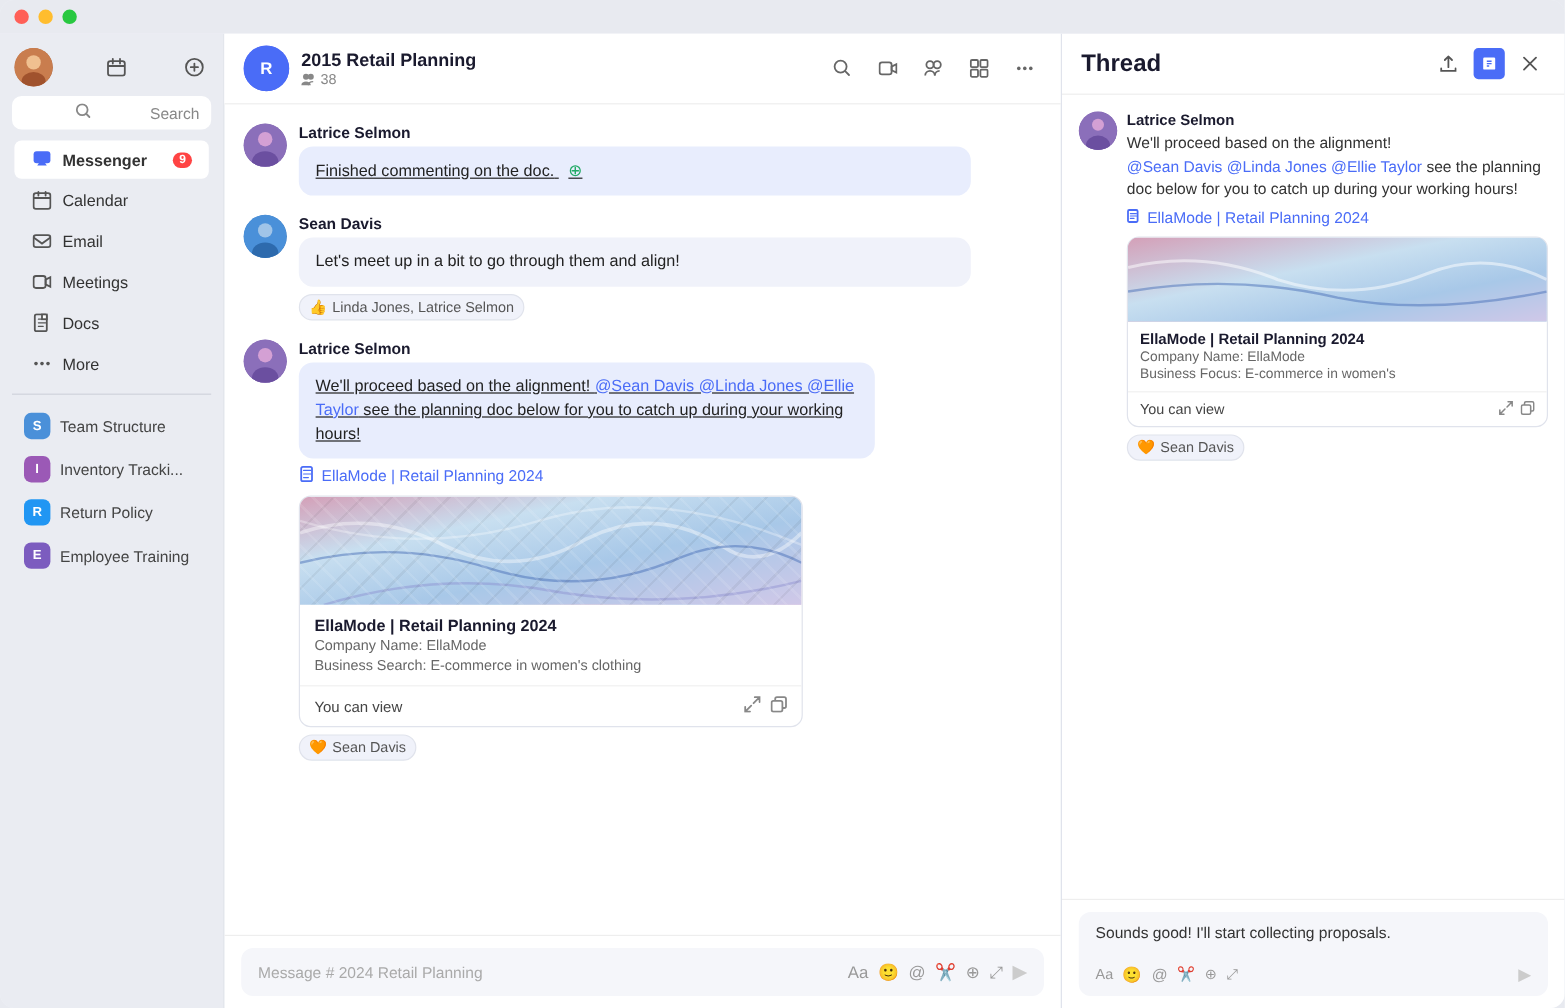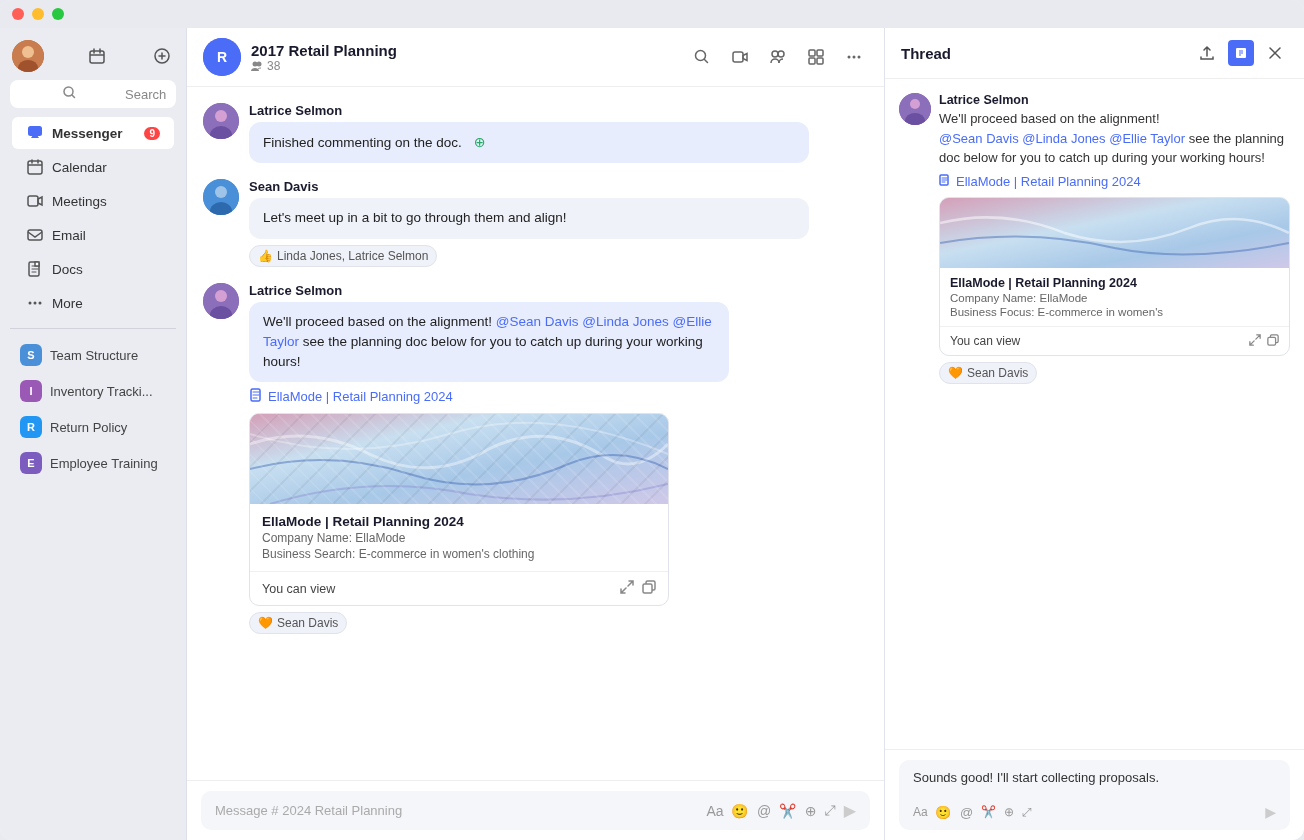--- a/index.html
+++ b/index.html
@@ -45,21 +45,21 @@
     .header-btn { width: 28px; height: 28px; display: flex; align-items: center; justify-content: center; cursor: pointer; color: #666; border: none; background: none; font-size: 15px; }
 
     
     .messages-area { flex: 1; overflow-y: auto; padding: 16px; display: flex; flex-direction: column; gap: 16px; }
     .message { display: flex; gap: 10px; }
     .msg-avatar { width: 36px; height: 36px; border-radius: 50%; flex-shrink: 0; overflow: hidden; }
     .msg-content { flex: 1; }
     .msg-header { display: flex; align-items: baseline; gap: 8px; margin-bottom: 4px; }
     .msg-name { font-size: 13px; font-weight: 700; color: #1a1a2e; }
     .msg-bubble { background: #f0f2fa; border-radius: 12px; padding: 10px 14px; font-size: 13.5px; color: #222; max-width: 560px; line-height: 1.5; }
-    .msg-bubble.highlight { background: #e8edfd; }
+    .msg-bubble.highlight { background: #e8edfd; text-decoration: underline; }
 
     .reaction-bar { display: flex; align-items: center; gap: 6px; margin-top: 6px; }
     .reaction { background: #f0f2fa; border-radius: 12px; padding: 3px 8px; font-size: 12px; color: #555; display: flex; align-items: center; gap: 4px; cursor: pointer; border: 1px solid #e0e3ec; }
 
     .mention { color: #4a6cf7; font-weight: 500; }
     .doc-link { display: flex; align-items: center; gap: 5px; color: #4a6cf7; font-size: 13px; margin-top: 6px; text-decoration: none; cursor: pointer; }
 
     
     .doc-card { border: 1px solid #e0e3ec; border-radius: 10px; overflow: hidden; margin-top: 8px; max-width: 420px; background: white; }
     .doc-card-img { width: 100%; height: 90px; background: linear-gradient(135deg, #d4a0b8 0%, #a8c8e8 40%, #c0d8f0 70%, #b8d0e8 100%); position: relative; overflow: hidden; }
@@ -73,21 +73,21 @@
 
     
     .message-input-bar { padding: 10px 14px; border-top: 1px solid #eee; flex-shrink: 0; }
     .input-box { background: #f5f6fa; border-radius: 10px; padding: 10px 14px; display: flex; align-items: center; gap: 8px; }
     .input-placeholder { flex: 1; font-size: 13px; color: #aaa; }
     .input-actions { display: flex; gap: 8px; align-items: center; color: #999; font-size: 14px; }
 
     
     .thread-panel { width: 420px; background: white; border-left: 1px solid #e0e3ec; display: flex; flex-direction: column; flex-shrink: 0; }
     .thread-header { display: flex; align-items: center; padding: 12px 16px; border-bottom: 1px solid #eee; gap: 8px; flex-shrink: 0; }
-    .thread-title { font-size: 15px; font-weight: 700; flex: 1; color: #1a1a2e; }
+    .thread-title { font-size: 20px; font-weight: 700; flex: 1; color: #1a1a2e; }
     .thread-header-btns { display: flex; gap: 8px; align-items: center; }
     .thread-btn { width: 26px; height: 26px; display: flex; align-items: center; justify-content: center; cursor: pointer; color: #666; border: none; background: none; font-size: 14px; border-radius: 4px; }
     .thread-btn.active { background: #4a6cf7; color: white; border-radius: 4px; }
 
     .thread-messages { flex: 1; overflow-y: auto; padding: 14px; display: flex; flex-direction: column; gap: 10px; }
     .thread-message { display: flex; gap: 8px; }
     .thread-msg-content { flex: 1; }
     .thread-msg-name { font-size: 12.5px; font-weight: 700; color: #1a1a2e; }
     .thread-msg-text { font-size: 13px; color: #333; line-height: 1.5; margin-top: 2px; }
 
@@ -196,35 +196,35 @@
             <path d="M1 6h14" stroke="#555" stroke-width="1.5"></path>
             <path d="M5 1v3M11 1v3" stroke="#555" stroke-width="1.5" stroke-linecap="round"></path>
           </svg>
         </span>
         <span>Calendar</span>
       </div>
 
       <div class="nav-item">
         <span class="nav-icon">
           <svg width="16" height="16" viewBox="0 0 16 16" fill="none">
+            <rect x="1" y="3" width="14" height="10" rx="2" stroke="#555" stroke-width="1.5" fill="none"></rect>
+            <path d="M1 5l7 5 7-5" stroke="#555" stroke-width="1.5"></path>
+          </svg>
+        </span>
+        <span>Email</span>
+      </div>
+
+      <div class="nav-item">
+        <span class="nav-icon">
+          <svg width="16" height="16" viewBox="0 0 16 16" fill="none">
             <rect x="1" y="3" width="10" height="10" rx="2" stroke="#555" stroke-width="1.5" fill="none"></rect>
             <path d="M11 6l4-2v8l-4-2V6z" stroke="#555" stroke-width="1.5" fill="none"></path>
           </svg>
         </span>
         <span>Meetings</span>
-      </div>
-
-      <div class="nav-item">
-        <span class="nav-icon">
-          <svg width="16" height="16" viewBox="0 0 16 16" fill="none">
-            <rect x="1" y="3" width="14" height="10" rx="2" stroke="#555" stroke-width="1.5" fill="none"></rect>
-            <path d="M1 5l7 5 7-5" stroke="#555" stroke-width="1.5"></path>
-          </svg>
-        </span>
-        <span>Email</span>
       </div>
 
       <div class="nav-item">
         <span class="nav-icon">
           <svg width="16" height="16" viewBox="0 0 16 16" fill="none">
             <rect x="2" y="1" width="10" height="14" rx="1.5" stroke="#555" stroke-width="1.5" fill="none"></rect>
             <path d="M5 5h6M5 8h6M5 11h4" stroke="#555" stroke-width="1" stroke-linecap="round"></path>
             <rect x="8" y="1" width="4" height="4" rx="0" fill="white" stroke="#555" stroke-width="1.5"></rect>
           </svg>
         </span>
@@ -265,21 +265,21 @@
     <div class="main-chat">
 
       <div class="chat-header">
         <div class="channel-avatar">
           <svg width="38" height="38" viewBox="0 0 38 38">
             <circle cx="19" cy="19" r="19" fill="#4a6cf7"></circle>
             <text x="19" y="24" text-anchor="middle" fill="white" font-size="14" font-weight="bold">R</text>
           </svg>
         </div>
         <div class="chat-header-info">
-          <div class="chat-header-name">2017 Retail Planning</div>
+          <div class="chat-header-name">2015 Retail Planning</div>
           <div class="chat-header-meta">
             <svg width="12" height="12" viewBox="0 0 12 12" fill="none">
               <circle cx="4" cy="4" r="2.5" fill="#888"></circle>
               <circle cx="8" cy="4" r="2.5" fill="#888"></circle>
               <path d="M0 11c0-2 2-3 4-3s4 1 4 3" fill="#888"></path>
               <path d="M6 11c0-2 2-3 4-3" stroke="#888" stroke-width="1"></path>
             </svg>
             <span>38</span>
           </div>
         </div>

